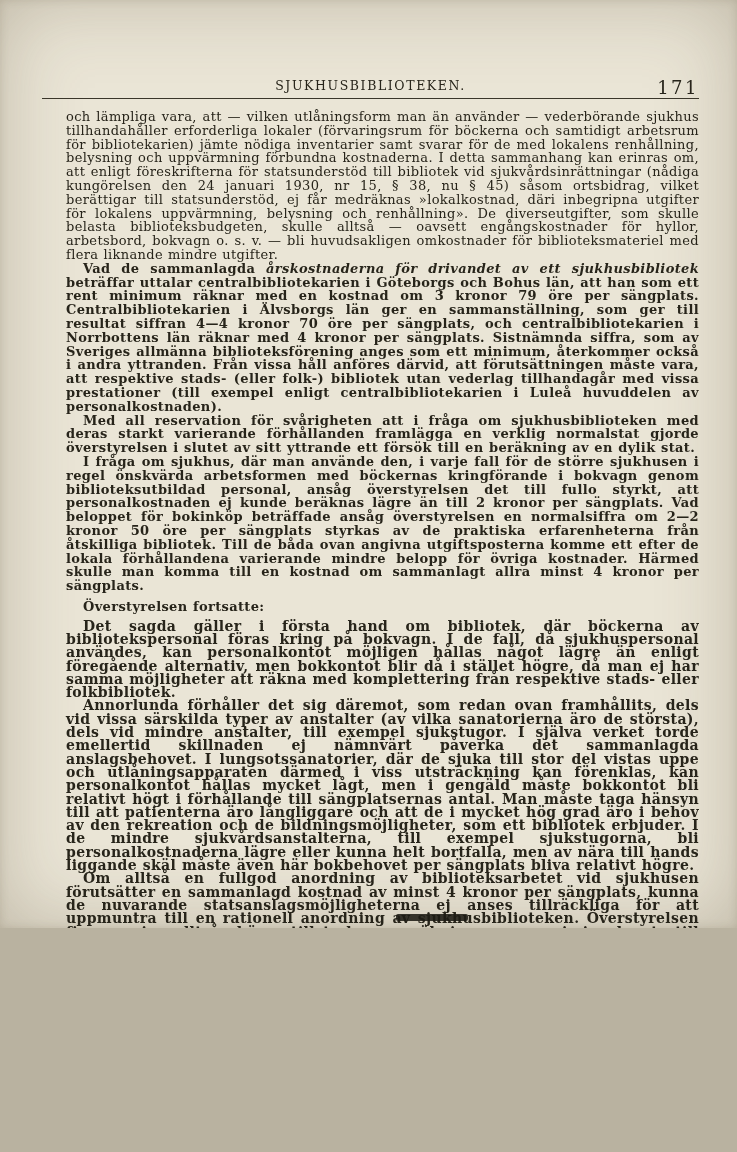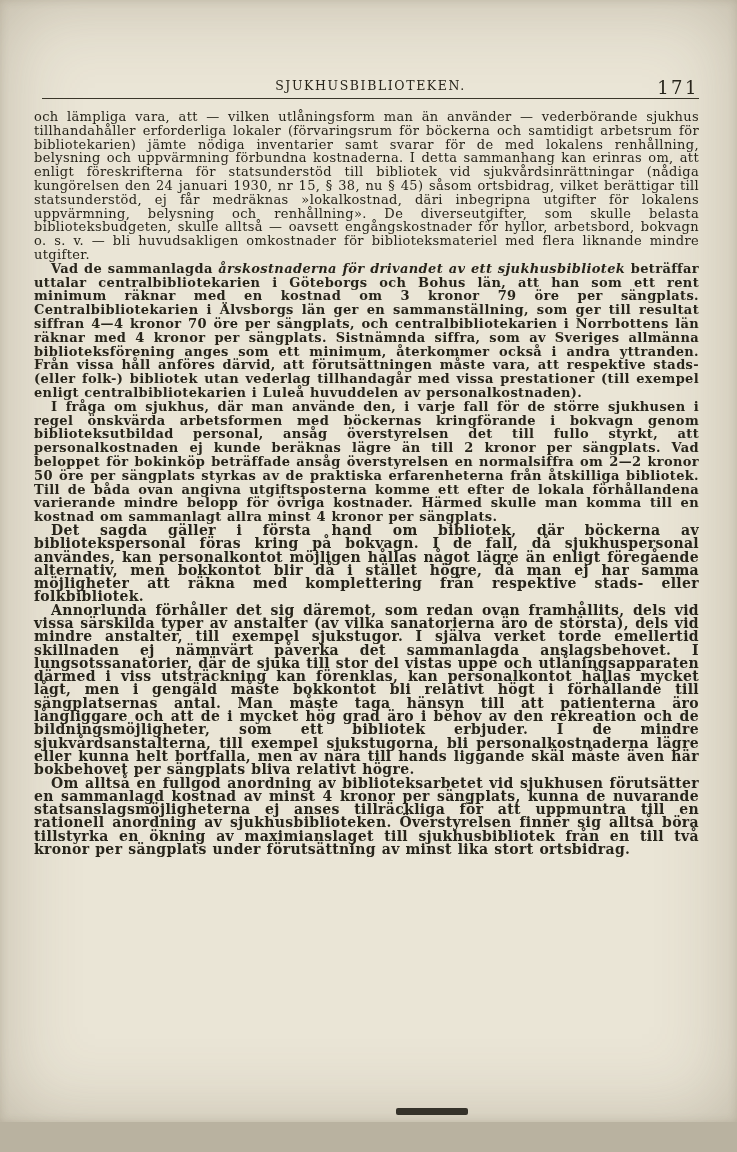--- a/index.html
+++ b/index.html
@@ -5,21 +5,21 @@
   html, body { margin: 0; padding: 0; }
   body {
     width: 737px;
     height: 1152px;
     background: #b9b2a0;
     font-family: "DejaVu Serif", "Liberation Serif", serif;
   }
   .page {
     position: relative;
     width: 737px;
-    height: 1122px;
+    height: 928px;
     background: #eae5d6;
     box-shadow: inset 0 0 80px rgba(95, 84, 58, 0.30), inset 0 0 10px rgba(95, 84, 58, 0.18);
     overflow: hidden;
     color: #27241a;
   }
   .header {
     position: relative;
     margin: 78px 38px 0 42px;
     height: 16px;
     font-size: 12.5px;
@@ -35,21 +35,21 @@
     right: 0; top: -1px;
     font-size: 18px;
     letter-spacing: 2.5px;
   }
   .rule {
     margin: 4px 38px 0 42px;
     border-top: 1.2px solid #3a362a;
     height: 0;
   }
   .body {
-    margin: 11px 38px 0 34px;
+    margin: 11px 38px 0 66px;
     text-align: justify;
     font-size: 13px;
     line-height: 13.8px;
     letter-spacing: 0.35px;
     word-spacing: 0.6px;
   }
   .para { margin: 0; }
   .para.indent { text-indent: 17px; font-weight: bold; }
   .para-lead-in { margin-top: 7px; margin-bottom: 6px; }
   .para-quote { font-size: 14px; line-height: 13.3px; }
@@ -70,19 +70,21 @@
 
 <div class="page">
   <div class="header">
     <span class="running-title">SJUKHUSBIBLIOTEKEN.</span>
     <span class="pagenum">171</span>
   </div>
   <div class="rule"></div>
   <div class="body" id="page-body">
       <p class="para para-body"><span>och lämpliga vara, att — vilken utlåningsform man än använder — vederbörande sjukhus tillhandahåller erforderliga lokaler (förvaringsrum för böckerna och samtidigt arbetsrum för bibliotekarien) jämte nödiga inventarier samt svarar för de med lokalens renhållning, belysning och uppvärmning förbundna kostnaderna.  I detta sammanhang kan erinras om, att enligt föreskrifterna för statsunderstöd till bibliotek vid sjukvårdsinrättningar (nådiga kungörelsen den 24 januari 1930, nr 15, § 38, nu § 45) såsom ortsbidrag, vilket berättigar till statsunderstöd, ej får medräknas »lokalkostnad, däri inbegripna utgifter för lokalens uppvärmning, belysning och renhållning».  De diverseutgifter, som skulle belasta biblioteksbudgeten, skulle alltså — oavsett engångskostnader för hyllor, arbetsbord, bokvagn o. s. v. — bli huvudsakligen omkostnader för biblioteksmateriel med flera liknande mindre utgifter.</span></p>
       <p class="para para-body indent"><span>Vad de sammanlagda </span><span class="italic">årskostnaderna för drivandet av ett sjukhusbibliotek</span><span> beträffar uttalar centralbibliotekarien i Göteborgs och Bohus län, att han som ett rent minimum räknar med en kostnad om 3 kronor 79 öre per sängplats.  Centralbibliotekarien i Älvsborgs län ger en sammanställning, som ger till resultat siffran 4—4 kronor 70 öre per sängplats, och centralbibliotekarien i Norrbottens län räknar med 4 kronor per sängplats.  Sistnämnda siffra, som av Sveriges allmänna biblioteksförening anges som ett minimum, återkommer också i andra yttranden.  Från vissa håll anföres därvid, att förutsättningen måste vara, att respektive stads- (eller folk-) bibliotek utan vederlag tillhandagår med vissa prestationer (till exempel enligt centralbibliotekarien i Luleå huvuddelen av personalkostnaden).</span></p>
+      <p class="para para-body indent"><span>Med all reservation för svårigheten att i fråga om sjukhusbiblioteken med deras starkt varierande förhållanden framlägga en verklig normalstat gjorde överstyrelsen i slutet av sitt yttrande ett försök till en beräkning av en dylik stat.</span></p>
       <p class="para para-body indent"><span>I fråga om sjukhus, där man använde den, i varje fall för de större sjukhusen i regel önskvärda arbetsformen med böckernas kringförande i bokvagn genom biblioteksutbildad personal, ansåg överstyrelsen det till fullo styrkt, att personalkostnaden ej kunde beräknas lägre än till 2 kronor per sängplats.  Vad beloppet för bokinköp beträffade ansåg överstyrelsen en normalsiffra om 2—2 kronor 50 öre per sängplats styrkas av de praktiska erfarenheterna från åtskilliga bibliotek.  Till de båda ovan angivna utgiftsposterna komme ett efter de lokala förhållandena varierande mindre belopp för övriga kostnader.  Härmed skulle man komma till en kostnad om sammanlagt allra minst 4 kronor per sängplats.</span></p>
+      <p class="para para-lead-in indent"><span>Överstyrelsen fortsatte:</span></p>
       <p class="para para-quote indent"><span>Det sagda gäller i första hand om bibliotek, där böckerna av bibliotekspersonal föras kring på bokvagn.  I de fall, då sjukhuspersonal användes, kan personalkontot möjligen hållas något lägre än enligt föregående alternativ, men bokkontot blir då i stället högre, då man ej har samma möjligheter att räkna med komplettering från respektive stads- eller folkbibliotek.</span></p>
       <p class="para para-quote indent"><span>Annorlunda förhåller det sig däremot, som redan ovan framhållits, dels vid vissa särskilda typer av anstalter (av vilka sanatorierna äro de största), dels vid mindre anstalter, till exempel sjukstugor.  I själva verket torde emellertid skillnaden ej nämnvärt påverka det sammanlagda anslagsbehovet.  I lungsotssanatorier, där de sjuka till stor del vistas uppe och utlåningsapparaten därmed i viss utsträckning kan förenklas, kan personalkontot hållas mycket lågt, men i gengäld måste bokkontot bli relativt högt i förhållande till sängplatsernas antal.  Man måste taga hänsyn till att patienterna äro långliggare och att de i mycket hög grad äro i behov av den rekreation och de bildningsmöjligheter, som ett bibliotek erbjuder.  I de mindre sjukvårdsanstalterna, till exempel sjukstugorna, bli personalkostnaderna lägre eller kunna helt bortfalla, men av nära till hands liggande skäl måste även här bokbehovet per sängplats bliva relativt högre.</span></p>
       <p class="para para-quote indent"><span>Om alltså en fullgod anordning av biblioteksarbetet vid sjukhusen förutsätter en sammanlagd kostnad av minst 4 kronor per sängplats, kunna de nuvarande statsanslagsmöjligheterna ej anses tillräckliga för att uppmuntra till en rationell anordning av sjukhusbiblioteken.  Överstyrelsen finner sig alltså böra tillstyrka en ökning av maximianslaget till sjukhusbibliotek från en till två kronor per sängplats under förutsättning av minst lika stort ortsbidrag.</span></p>
     </div>
   <div class="scan-artifact"></div>
 </div>
 
 </body></html>

